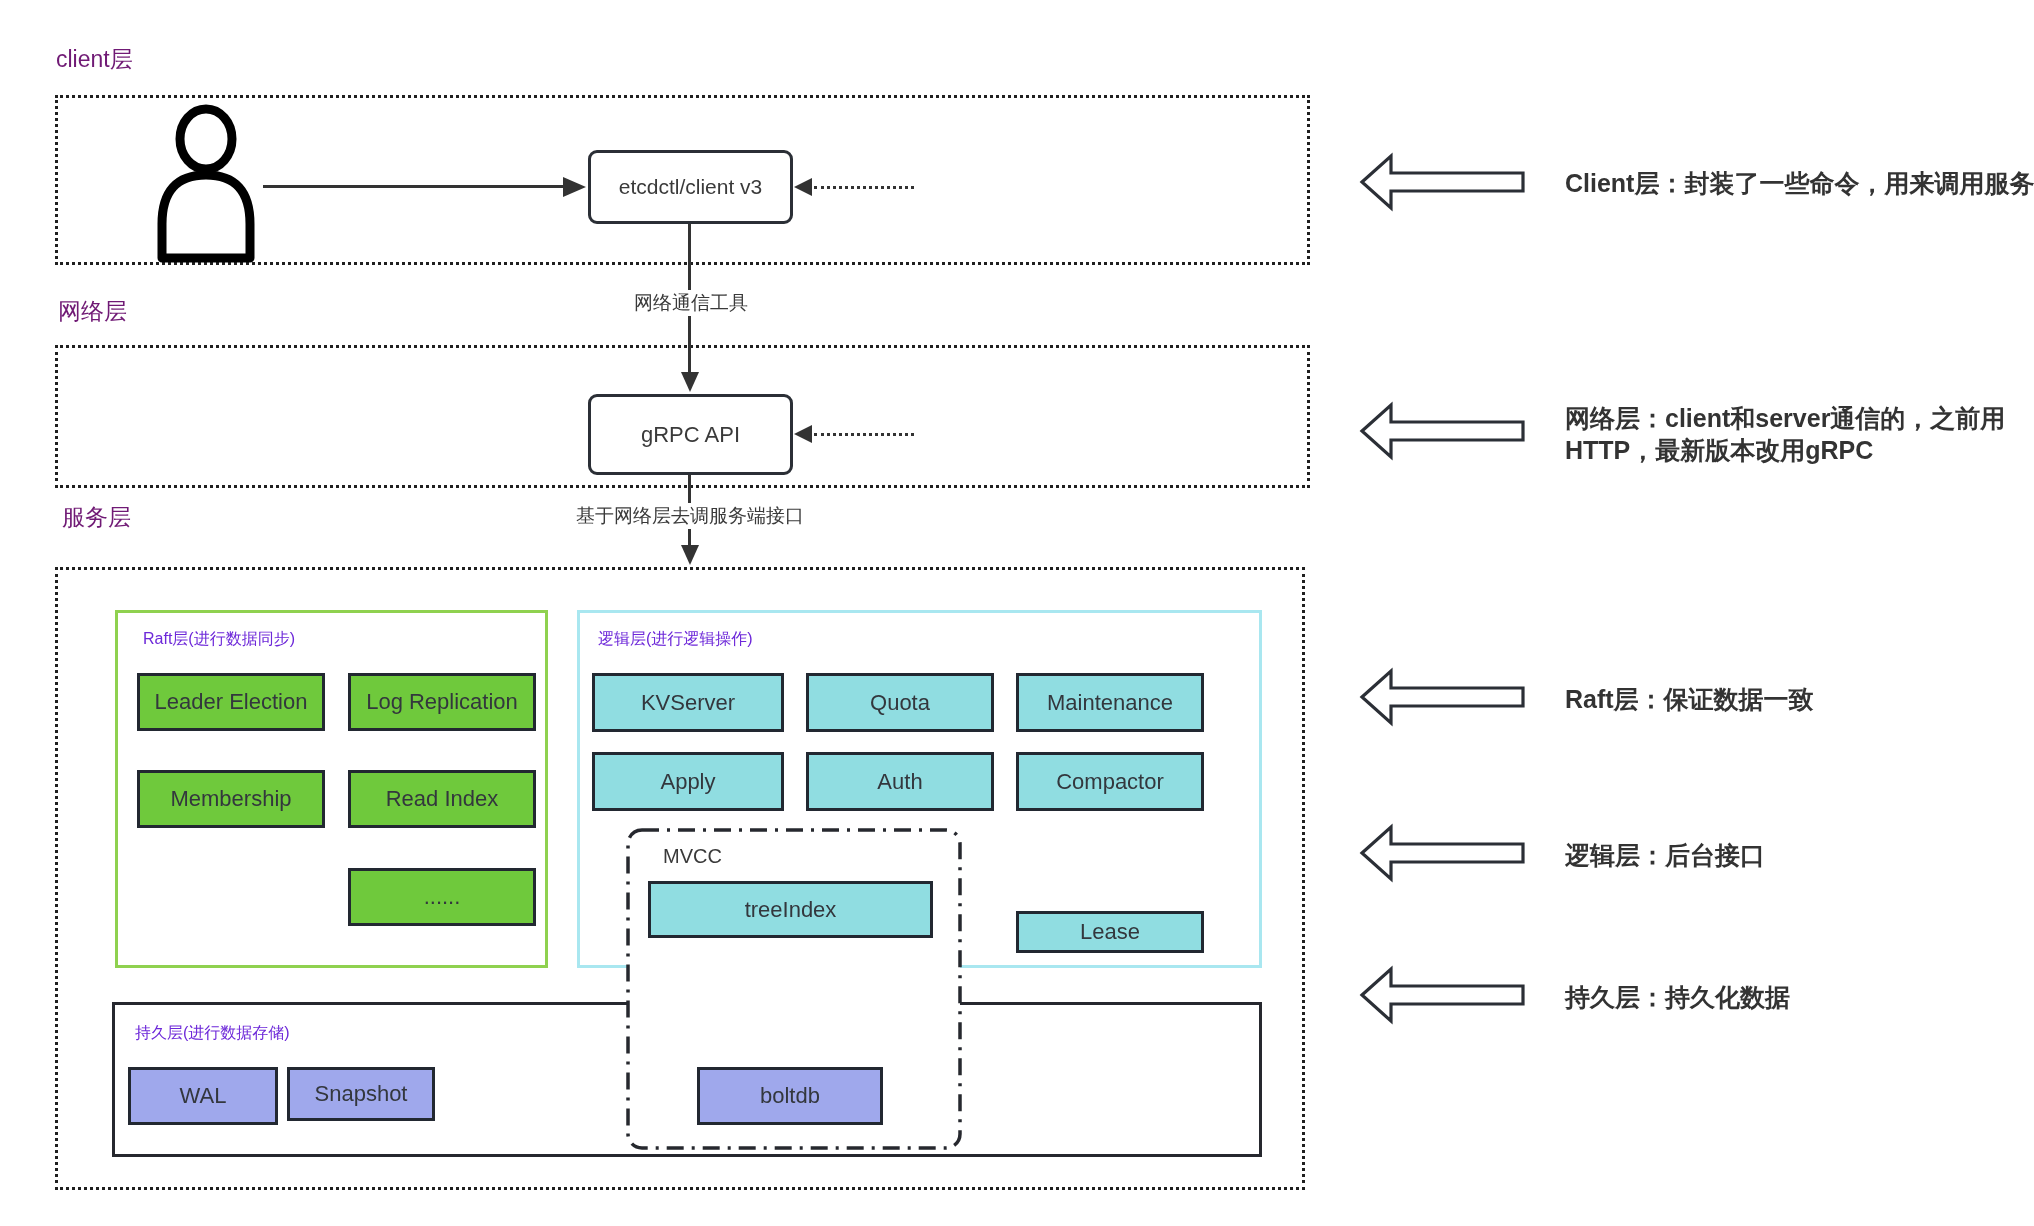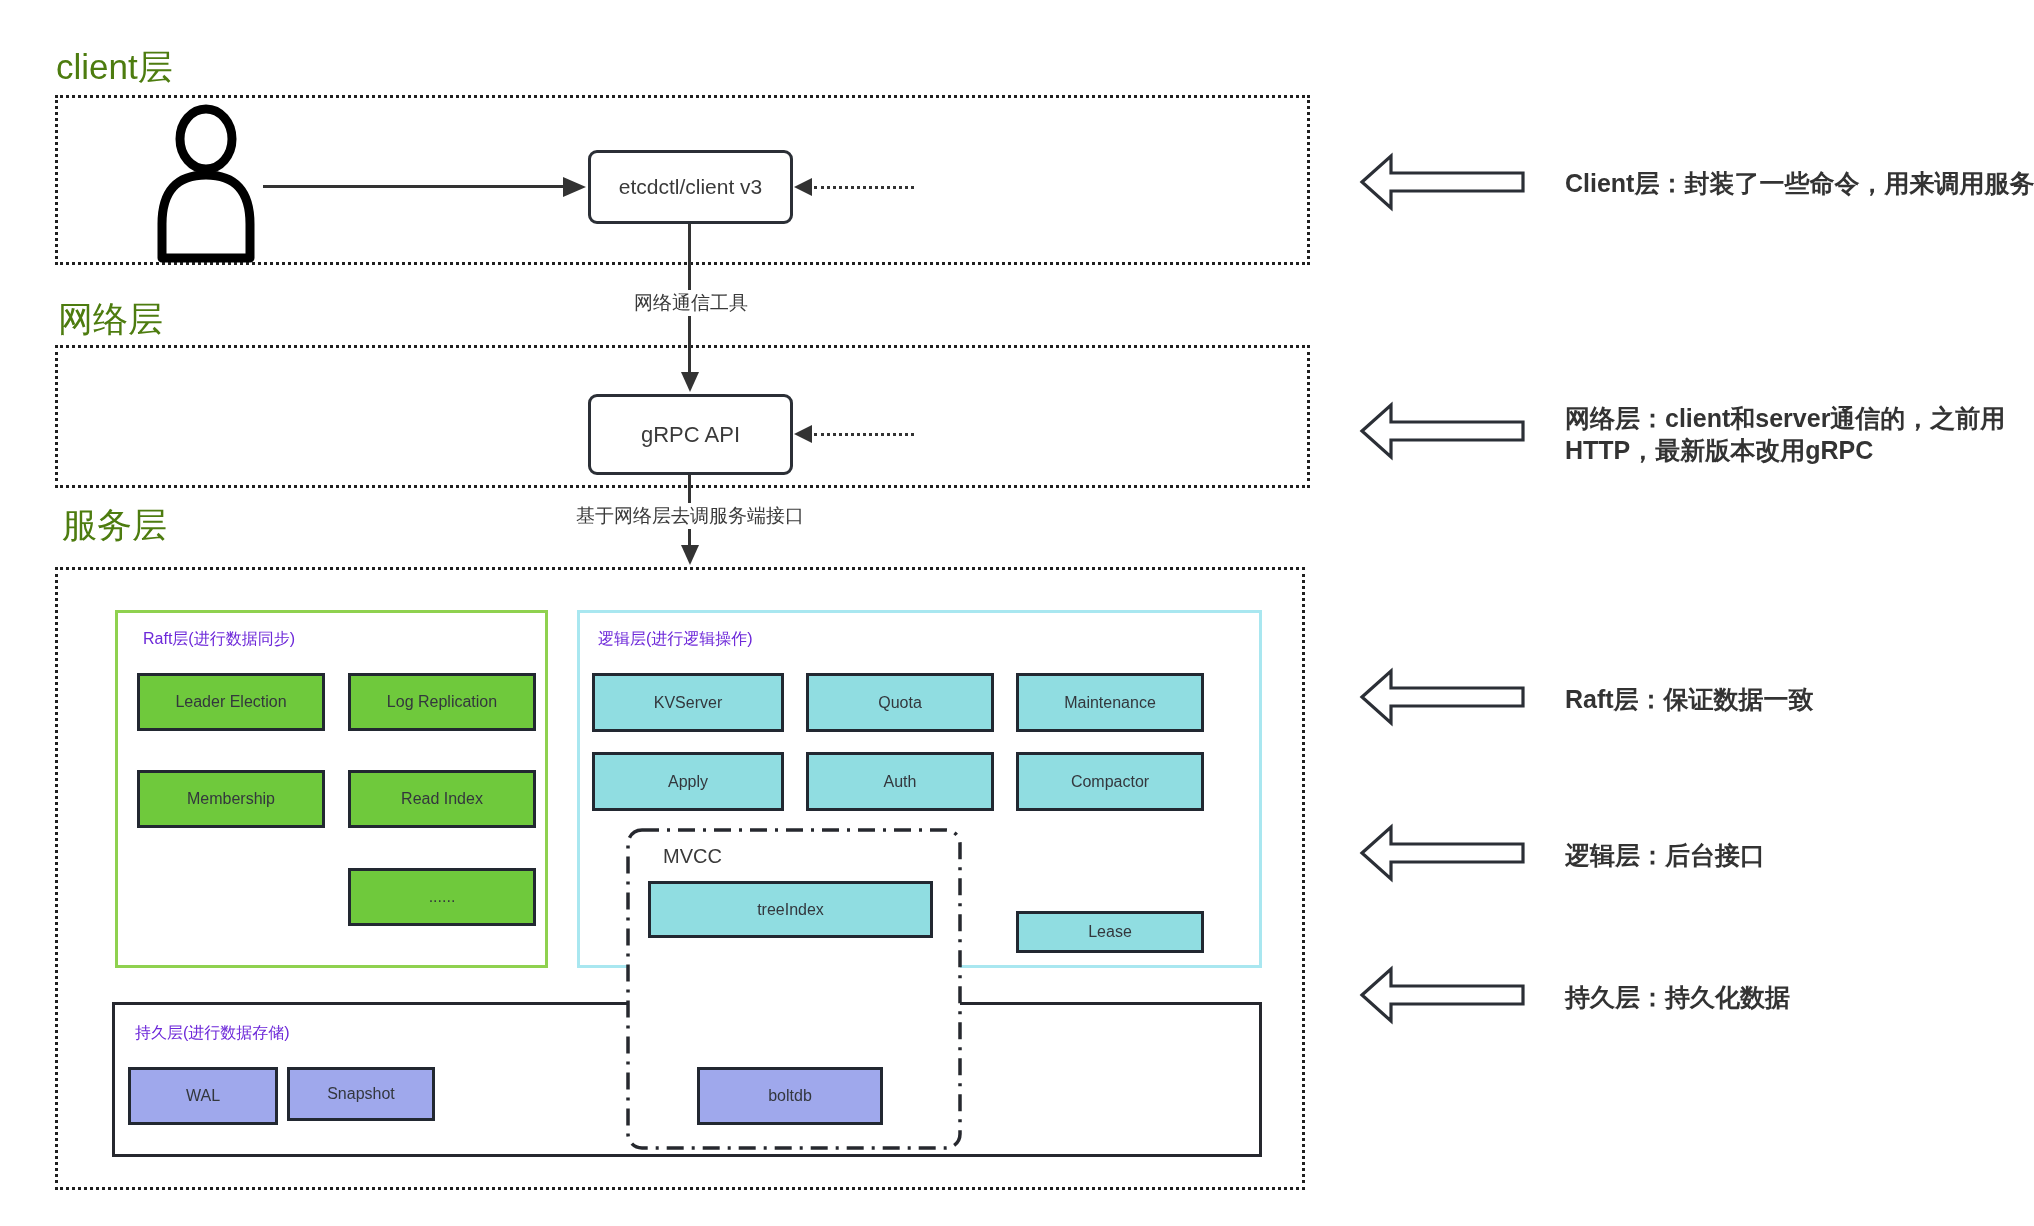--- a/index.html
+++ b/index.html
@@ -2,21 +2,21 @@
 <html><head>
 <meta charset="utf-8">
 <style>
   html,body{margin:0;padding:0;background:#ffffff;}
   #canvas{
     position:relative;width:2034px;height:1226px;background:#ffffff;overflow:hidden;
     font-family:"Liberation Sans","DejaVu Sans",sans-serif;color:#3a3a3a;
   }
   .abs{position:absolute;box-sizing:border-box;}
   
-  .layer-label{font-size:35px;color:#4d7c0f;}
+  .layer-label{font-size:23px;color:#701a75;}
   
   .dotbox{border:3px dotted #1f1f1f;background:transparent;z-index:1;}
   
   .node{
     border:3px solid #2b2f36;border-radius:9px;background:#fff;
     display:flex;align-items:center;justify-content:center;
     font-size:21px;color:#3a3a3a;z-index:3;
   }
   
   .note{
@@ -31,21 +31,21 @@
   }
   
   .groupbox{background:#ffffff;z-index:1;}
   .groupbox .title{position:absolute;font-size:16px;color:#6d28d9;white-space:nowrap;}
   .raft-border{border:3px solid #8FD14F;}
   .logic-border{border:3px solid #A9E7F0;}
   .persist-border{border:3px solid #26282e;}
   
   .btn{
     border:3px solid #222831;display:flex;align-items:center;justify-content:center;
-    font-size:16px;color:#33373d;z-index:4;text-align:center;
+    font-size:22px;color:#33373d;z-index:4;text-align:center;
   }
   .btn.green{background:#6FC93C;}
   .btn.cyan{background:#90DDE1;}
   .btn.purple{background:#9FA8EC;}
   
   .hline{height:3px;background:#333;z-index:2;}
   .vline{width:3px;background:#333;z-index:2;}
   .dotline{border-top:3px dotted #333;height:0;z-index:2;}
   .arr-right{width:0;height:0;border-top:10px solid transparent;border-bottom:10px solid transparent;border-left:23px solid #333;z-index:2;}
   .arr-left{width:0;height:0;border-top:9px solid transparent;border-bottom:9px solid transparent;border-right:18px solid #333;z-index:2;}

